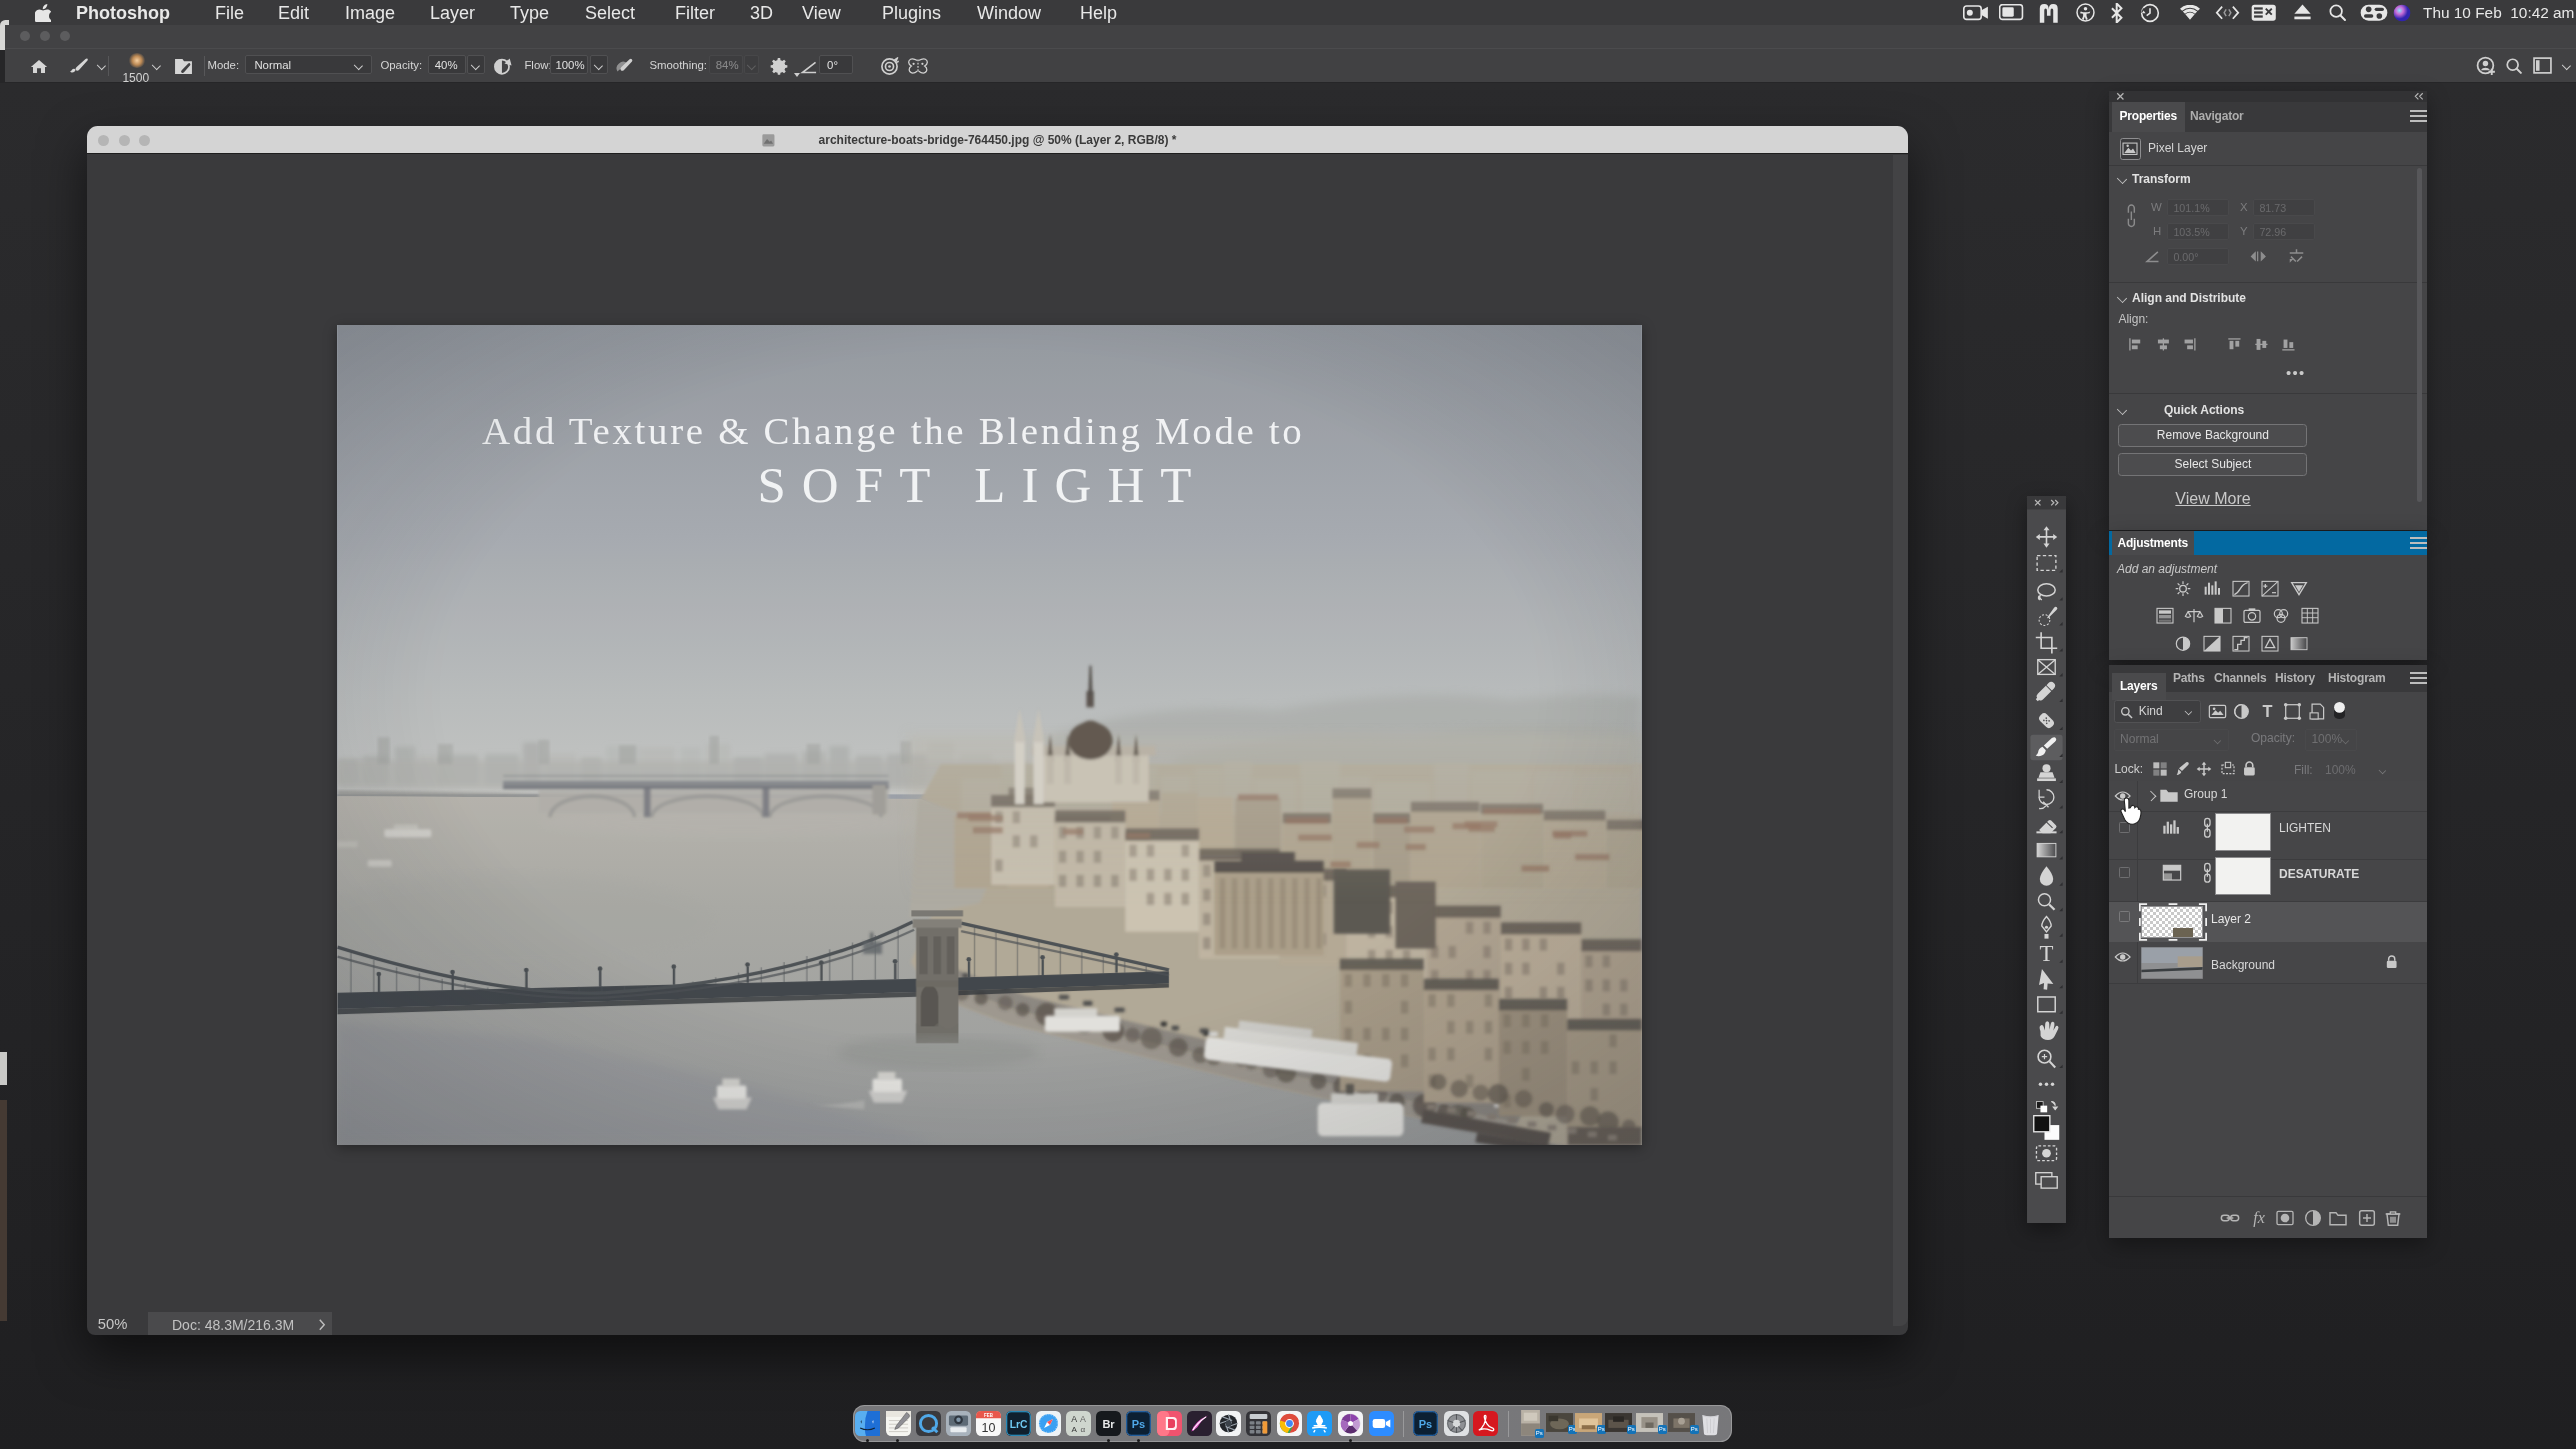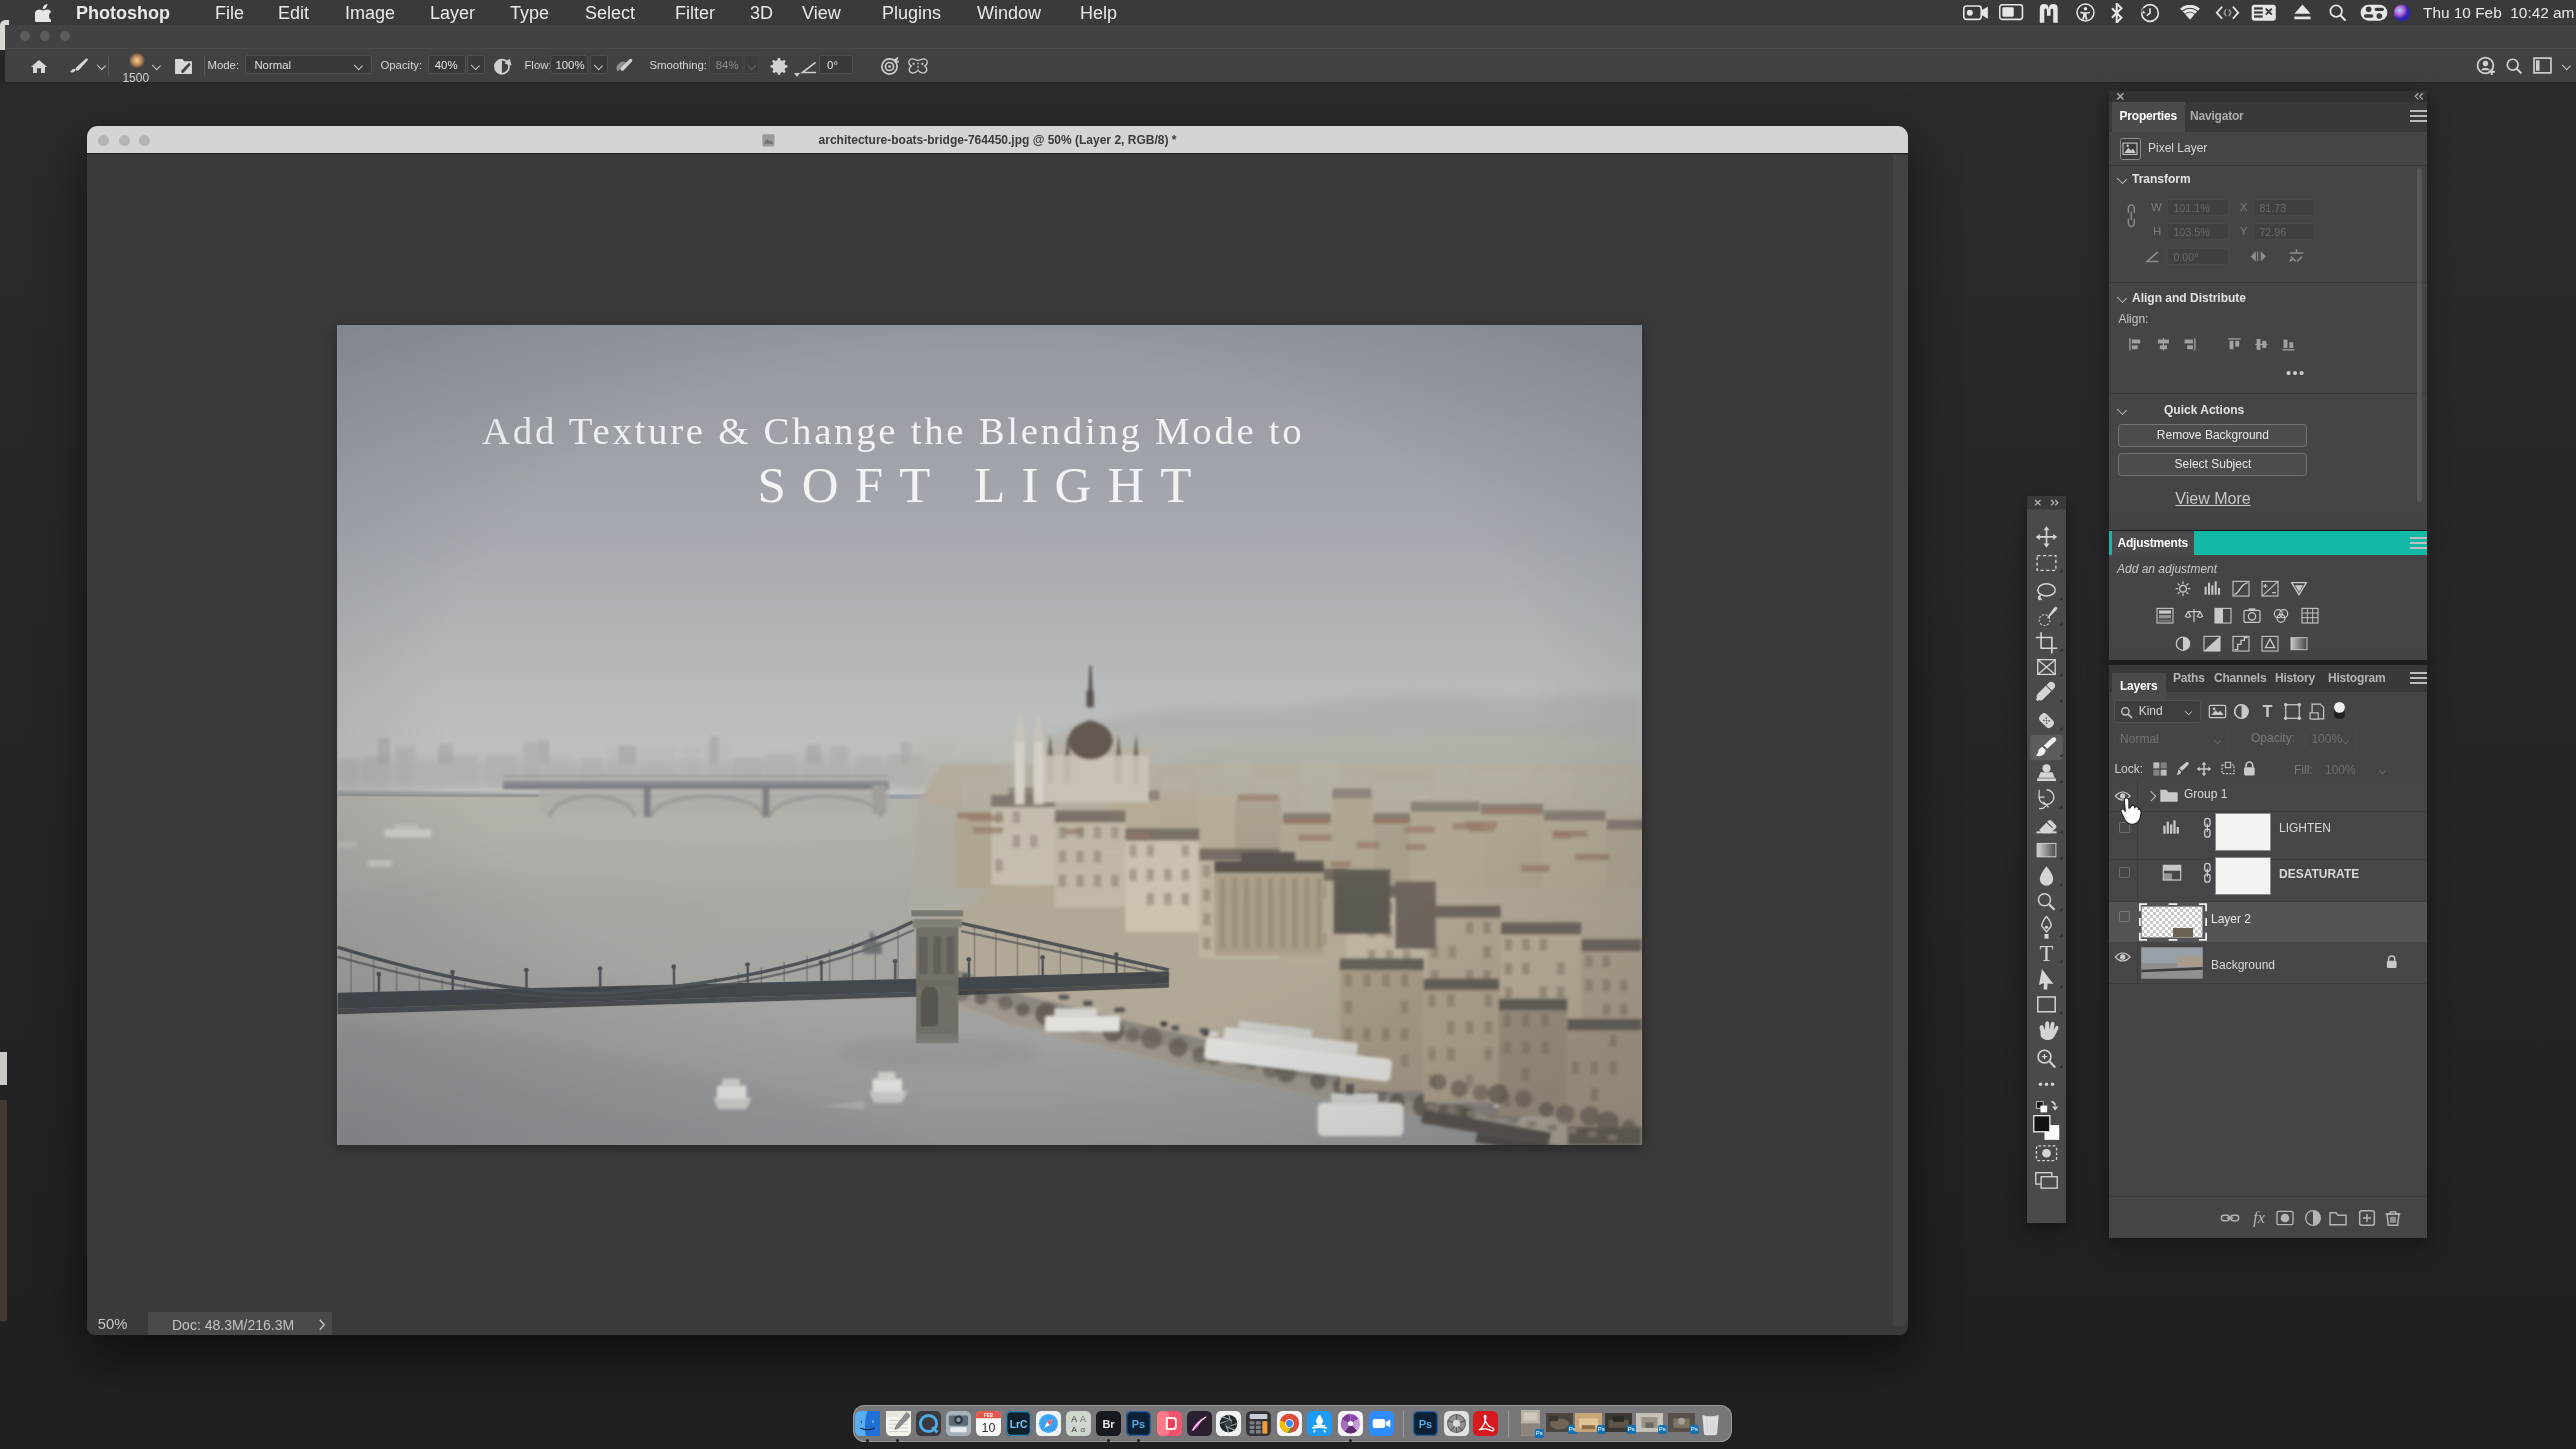--- a/index.html
+++ b/index.html
@@ -998,21 +998,21 @@
       <div class="abs" style="left:0;top:261px;width:318px;height:0.7px;background:#39393b;"></div>
       <div class="abs chevdown" style="left:8.7px;top:274px;"></div>
       <div class="abs" style="left:23px;top:271px;color:#e2e2e2;font-size:12px;font-weight:bold;margin-left:32px;">Quick Actions</div>
       <div class="qbtn" style="left:9.4px;top:292px;">Remove Background</div>
       <div class="qbtn" style="left:9.4px;top:321px;">Select Subject</div>
       <div class="abs" style="left:0;top:358px;width:208px;text-align:center;color:#c9c9c9;font-size:16px;"><span style="text-decoration:underline;">View More</span></div>
       <div class="abs" style="left:308px;top:36px;width:5.4px;height:334px;background:#57575a;border-radius:2.7px;"></div>
     </div>
   </div>
 <div id="panel-adj" class="panel" style="top:531px; height:129px;">
-    <div class="abs" style="left:0;top:0;width:318px;height:24px;background:#14b8a6;">
+    <div class="abs" style="left:0;top:0;width:318px;height:24px;background:#0369a1;">
       <div class="abs" style="left:2.7px;top:0;width:82px;height:24px;background:#4a4a4c;color:#fff;font-weight:bold;font-size:12px;text-align:center;line-height:24px;letter-spacing:-0.2px;">Adjustments</div>
       <div class="burger" style="left:301px;top:6px;"></div>
     </div>
     <div class="abs" style="left:8px;top:31px;color:#c9c9c9;font-size:12px;font-style:italic;">Add an adjustment</div>
     <svg class="abs" style="left:64px;top:49px;" width="20" height="17.4" viewBox="0 0 30 26">
       <circle cx="15" cy="13" r="5" fill="none" stroke="#c9c9c9" stroke-width="2"></circle>
       <g stroke="#c9c9c9" stroke-width="1.8">
         <path d="M15 2 V6 M15 20 V24 M4 13 H8 M22 13 H26 M7 5 l2.8 2.8 M20.2 18.2 L23 21 M23 5 l-2.8 2.8 M9.8 18.2 L7 21"></path>
       </g>
     </svg>

